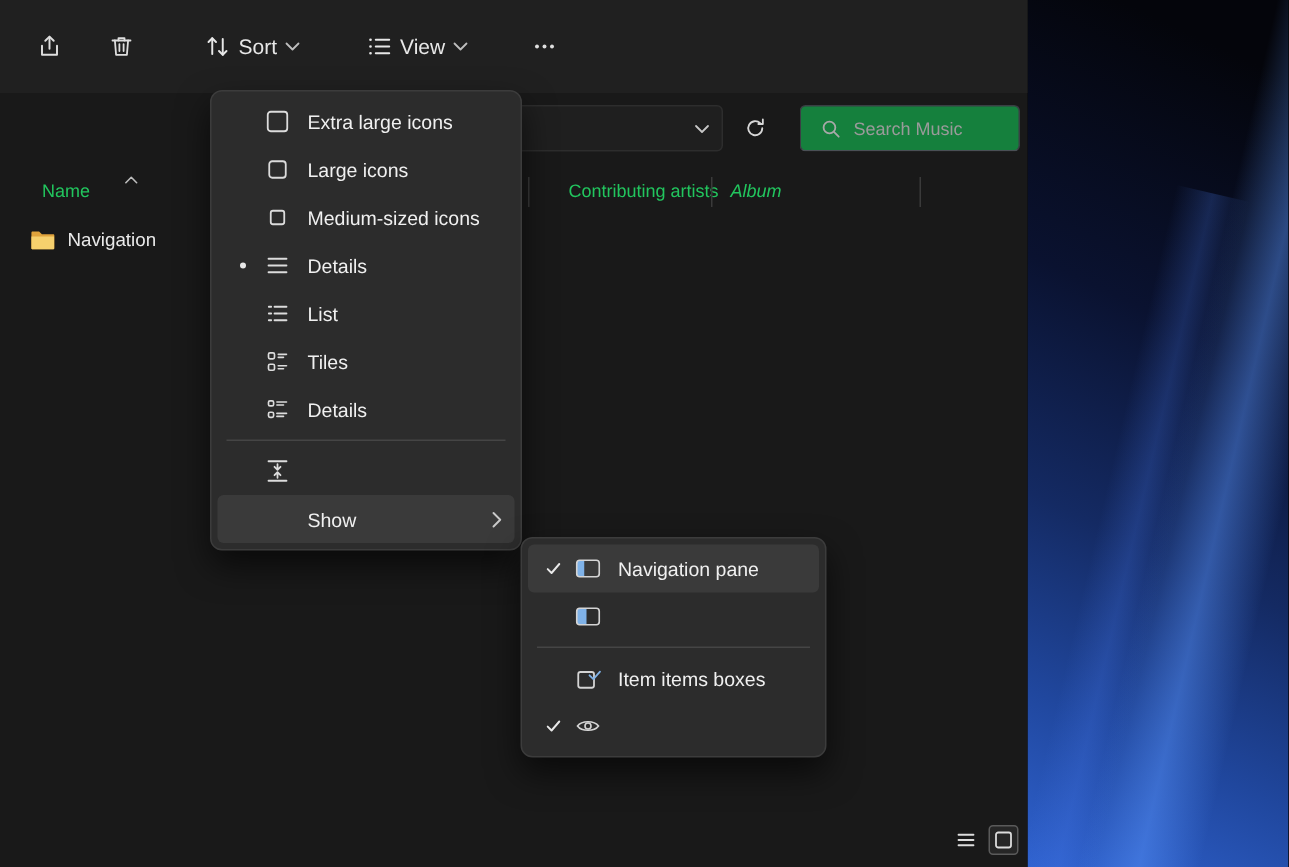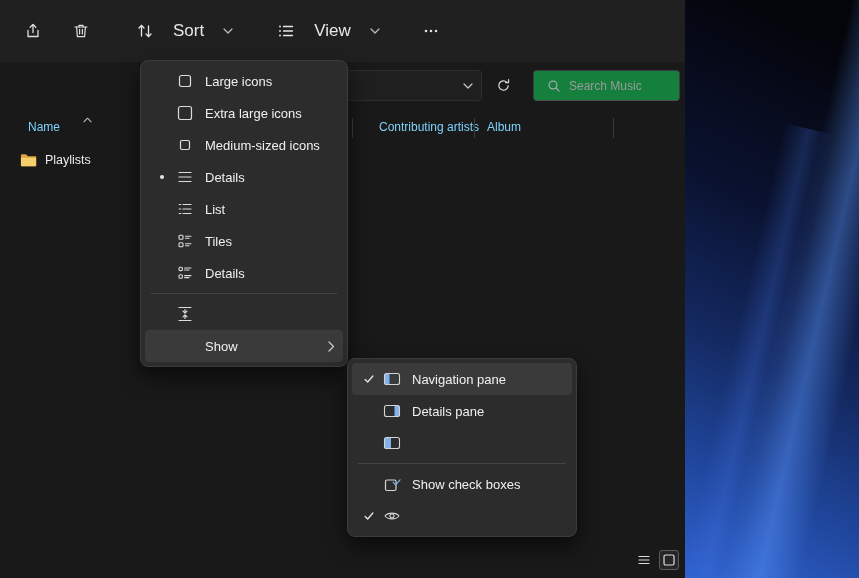--- a/index.html
+++ b/index.html
@@ -16,61 +16,61 @@
   .wp-band2 { position:absolute; left:20px; top:120px; width:50px; height:700px;
     background:linear-gradient(90deg,rgba(60,110,230,0),rgba(70,120,235,.25),rgba(60,110,230,0));
     transform:rotate(13deg); }
 
   
   .window { position:absolute; left:0; top:0; width:685px; height:578px; background:#191919; color:#e9e9e9; }
   .toolbar { position:absolute; left:0; top:0; width:685px; height:62px; background:#202020;
     display:flex; align-items:center; }
   .tb-icon-btn { width:40px; height:36px; display:flex; align-items:center; justify-content:center;
     border-radius:4px; color:#dedede; }
-  .tb-text-btn { height:36px; display:flex; align-items:center; gap:19px; padding:0 11px;
-    border-radius:4px; color:#e7e7e7; font-size:17px; }
+  .tb-text-btn { height:36px; display:flex; align-items:center; gap:5px; padding:0 11px;
+    border-radius:4px; color:#e7e7e7; font-size:14px; }
   .chev { color:#bdbdbd; display:flex; }
 
   
   .addr-box { position:absolute; left:150px; top:70px; width:332px; height:31px; background:#1f1f1f;
     border:1px solid #2d2d2d; border-radius:4px; display:flex; align-items:center; justify-content:flex-end; }
   .addr-chevron { width:26px; height:26px; display:flex; align-items:center; justify-content:center; color:#c7c7c7; }
   .refresh-btn { position:absolute; left:490px; top:72px; width:27px; height:27px; display:flex;
     align-items:center; justify-content:center; color:#d6d6d6; border-radius:4px; }
   .search-box { position:absolute; left:533px; top:70px; width:147px; height:31px; background:#15803d;
     border:1px solid #3a3f44; border-bottom-color:#4a4f55; border-radius:4px; display:flex;
     align-items:center; padding:0 8px 0 13px; gap:8px; }
   .search-box input { flex:1; min-width:0; background:transparent; border:none; outline:none;
     color:#e6e6e6; font-size:12px; font-family:inherit; }
   .search-box input::placeholder { color:#9a9a9a; }
   .search-icon { color:#a8a8a8; display:flex; }
 
   
-  .col-header { position:absolute; top:115px; left:0; width:674px; height:26px; font-size:12px; color:#7dd3fc; }
+  .col-header { position:absolute; top:115px; left:0; width:674px; height:26px; font-size:12px; color:#22c55e; }
   .col-name { position:absolute; left:28px; top:5px; }
   .col-caret { position:absolute; left:83px; top:2px; color:#bdbdbd; }
   .col-artists { position:absolute; left:379px; top:5px; }
-  .col-album { position:absolute; left:487px; top:5px; }
+  .col-album { position:absolute; left:487px; top:5px;font-style:italic; }
   .col-sep { position:absolute; top:3px; width:1px; height:20px; background:#3a3a3a; }
 
   
   .file-row { position:absolute; left:8px; top:147px; width:330px; height:26px; display:flex;
     align-items:center; gap:8px; padding-left:12px; border-radius:4px; font-size:12.5px; color:#eaeaea; }
 
   
   .status-toggles { position:absolute; right:6px; bottom:8px; display:flex; gap:5px; }
   .st-btn { width:20px; height:20px; display:flex; align-items:center; justify-content:center;
     color:#dcdcdc; border-radius:3px; }
   .st-btn.active { border:1px solid #5a5a5a; background:#262626; }
 
   
   .menu { position:absolute; background:#2c2c2c; border:1px solid #3c3c3c; border-radius:8px;
     box-shadow:0 10px 22px rgba(0,0,0,.6); padding:4px 0; z-index:10; }
   .view-menu { left:140px; top:60px; width:208px; }
-  .show-submenu { left:347px; top:358px; width:230px; z-index:11; }
+  .show-submenu { left:347px; top:358px; width:204px; z-index:11; }
   .menu-item { height:32px; margin:0 4px; border-radius:4px; display:flex; align-items:center;
     padding:0 8px 0 4px; font-size:13px; color:#f0f0f0; }
   .menu-item.hl { background:#3a3a3a; }
   .ind { width:26px; display:flex; align-items:center; justify-content:center; flex:0 0 auto; }
   .radio-dot { width:4px; height:4px; border-radius:50%; background:#e8e8e8; }
   .mi-icon { width:20px; display:flex; align-items:center; justify-content:center; margin-right:10px;
     color:#dcdcdc; flex:0 0 auto; }
   .mi-label { flex:1; white-space:nowrap; }
   .menu-sep { height:1px; background:#454545; margin:4px 10px; }
   .sub-arrow { color:#c9c9c9; display:flex; }
@@ -190,21 +190,21 @@
       <span class="col-sep" style="left:613px"></span>
     </div>
 
     <div class="file-row">
       <span>
         <svg width="17" height="14" viewBox="0 0 18 14">
           <path d="M1 1.8c0-.5.4-.8.8-.8h4.6l2 2h8c.4 0 .8.4.8.8v9c0 .5-.4.8-.8.8H1.8c-.4 0-.8-.3-.8-.8z" fill="#e0a33c"></path>
           <path d="M1 4.6h16v8.2c0 .5-.4.8-.8.8H1.8c-.4 0-.8-.3-.8-.8z" fill="#f6d06d"></path>
         </svg>
       </span>
-      <span>Playlists</span>
+      <span>Navigation</span>
     </div>
 
     <div class="status-toggles">
       <div class="st-btn">
         <span>
           <svg width="14" height="14" viewBox="0 0 14 14" fill="none" stroke="currentColor" stroke-width="1.2" stroke-linecap="round">
             <path d="M2 3.5h10M2 7h10M2 10.5h10"></path>
           </svg>
         </span>
       </div>
@@ -217,34 +217,34 @@
       </div>
     </div>
   </div>
 
   <div class="menu view-menu">
 
     <div class="menu-item">
       <span class="ind"></span>
       <span class="mi-icon">
         <svg width="18" height="18" viewBox="0 0 18 18" fill="none" stroke="currentColor" stroke-width="1.2">
+            <rect x="2.5" y="2.5" width="13" height="13" rx="2"></rect>
+          </svg>
+      </span>
+      <span class="mi-label">Extra large icons</span>
+    </div>
+
+    <div class="menu-item">
+      <span class="ind"></span>
+      <span class="mi-icon">
+        <svg width="18" height="18" viewBox="0 0 18 18" fill="none" stroke="currentColor" stroke-width="1.2">
             <rect x="3.5" y="3.5" width="11" height="11" rx="2"></rect>
           </svg>
       </span>
       <span class="mi-label">Large icons</span>
-    </div>
-
-    <div class="menu-item">
-      <span class="ind"></span>
-      <span class="mi-icon">
-        <svg width="18" height="18" viewBox="0 0 18 18" fill="none" stroke="currentColor" stroke-width="1.2">
-            <rect x="2.5" y="2.5" width="13" height="13" rx="2"></rect>
-          </svg>
-      </span>
-      <span class="mi-label">Extra large icons</span>
     </div>
 
     <div class="menu-item">
       <span class="ind"></span>
       <span class="mi-icon">
         <svg width="18" height="18" viewBox="0 0 18 18" fill="none" stroke="currentColor" stroke-width="1.2">
             <rect x="4.5" y="4.5" width="9" height="9" rx="1.5"></rect>
           </svg>
       </span>
       <span class="mi-label">Medium-sized icons</span>
@@ -336,30 +336,20 @@
       </span>
       <span class="mi-icon">
         <svg width="18" height="18" viewBox="0 0 18 18">
           <path d="M3.3 3.5h3.2v11H3.3c-1 0-1.8-.8-1.8-1.8V5.3c0-1 .8-1.8 1.8-1.8z" fill="#7fb2e8"></path>
           <rect x="1.5" y="3.5" width="15" height="11" rx="2" fill="none" stroke="#d4d4d4" stroke-width="1.1"></rect>
         </svg>
       </span>
       <span class="mi-label">Navigation pane</span>
     </div>
 
-    <div class="menu-item">
-      <span class="check-col"></span>
-      <span class="mi-icon">
-        <svg width="18" height="18" viewBox="0 0 18 18">
-          <path d="M14.7 3.5h-3.2v11h3.2c1 0 1.8-.8 1.8-1.8V5.3c0-1-.8-1.8-1.8-1.8z" fill="#7fb2e8"></path>
-          <rect x="1.5" y="3.5" width="15" height="11" rx="2" fill="none" stroke="#d4d4d4" stroke-width="1.1"></rect>
-        </svg>
-      </span>
-      <span class="mi-label">Details pane</span>
-    </div>
 
     <div class="menu-item">
       <span class="check-col"></span>
       <span class="mi-icon">
         <svg width="18" height="18" viewBox="0 0 18 18">
           <path d="M3.3 3.5h4.7v11H3.3c-1 0-1.8-.8-1.8-1.8V5.3c0-1 .8-1.8 1.8-1.8z" fill="#7fb2e8"></path>
           <rect x="1.5" y="3.5" width="15" height="11" rx="2" fill="none" stroke="#d4d4d4" stroke-width="1.1"></rect>
         </svg>
       </span>
     </div>
@@ -367,21 +357,21 @@
     <div class="menu-sep"></div>
 
     <div class="menu-item">
       <span class="check-col"></span>
       <span class="mi-icon">
         <svg width="18" height="18" viewBox="0 0 18 18" fill="none" stroke="#d4d4d4" stroke-width="1.2" stroke-linecap="round" stroke-linejoin="round">
           <rect x="2.5" y="5" width="10.5" height="10.5" rx="1.5"></rect>
           <path d="M10 7.2l2.6 2.6L17 4.8" stroke="#7fb2e8"></path>
         </svg>
       </span>
-      <span class="mi-label">Show check boxes</span>
+      <span class="mi-label">Item items boxes</span>
     </div>
 
 
     <div class="menu-item">
       <span class="check-col">
         <svg width="12" height="12" viewBox="0 0 14 14" fill="none" stroke="currentColor" stroke-width="1.5" stroke-linecap="round" stroke-linejoin="round">
             <path d="M2.5 7.5l3 3 6-7"></path>
           </svg>
       </span>
       <span class="mi-icon">

